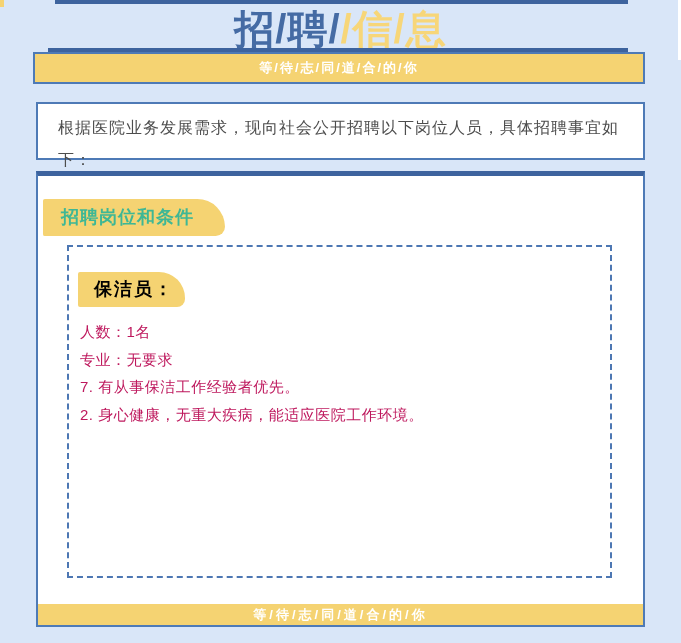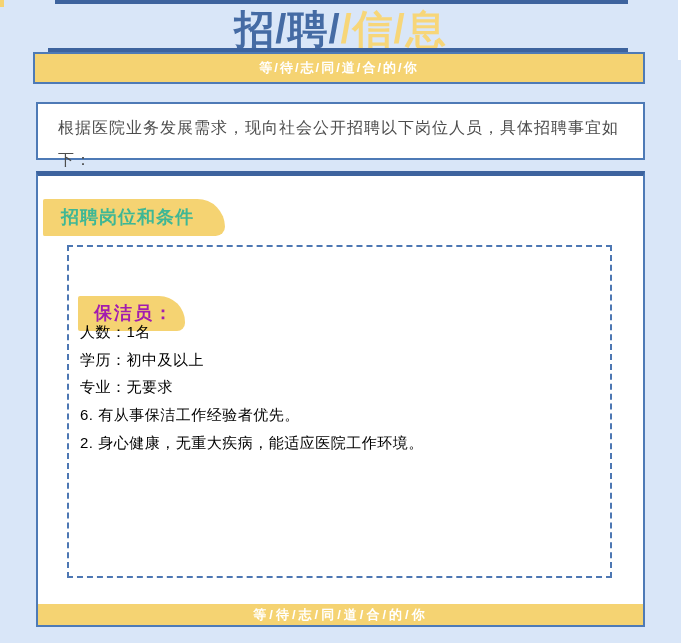--- a/index.html
+++ b/index.html
@@ -65,31 +65,30 @@
     white-space: nowrap;
   }
   .dashed-box {
     position: absolute; left: 29px; top: 69px; width: 545px; height: 333px;
     border: 2px dashed #4d77b3;
   }
   .job-badge {
     position: absolute; left: 9px; top: 25px; width: 107px; height: 35px;
     background: #f5d372;
     border-radius: 2px 26px 8px 2px;
-    color: #a21caf; font-size: 18px; font-weight: bold;
+    color: #000000; font-size: 18px; font-weight: bold;
     line-height: 35px; padding-left: 16px; letter-spacing: 2px;
     white-space: nowrap;
-    margin-top: 24px;
   }
   .details {
     position: absolute; left: 11px; top: 71px; right: 8px;
     list-style: none;
   }
   .details li {
-    color: #000000; font-size: 15px; line-height: 27.7px;
+    color: #be185d; font-size: 15px; line-height: 27.7px;
     letter-spacing: 0.5px; white-space: nowrap;
   }
   .footer-banner {
     position: absolute; left: 0; right: 0; bottom: 0; height: 21px;
     background: #f5d372;
     color: #ffffff; font-size: 13px; font-weight: bold;
     letter-spacing: 3px; text-align: center; line-height: 21px;
   }
 </style>
 </head>
@@ -118,23 +117,22 @@
     <div class="section-badge">
       <span>招聘岗位和条件</span>
     </div>
 
     <div class="dashed-box">
       <div class="job-badge">
         <span>保洁员：</span>
       </div>
       <ul class="details">
           <li class="detail-line">人数：1名</li>
-          <li class="detail-line">学历：初中及以上</li>
           <li class="detail-line">专业：无要求</li>
-          <li class="detail-line">6. 有从事保洁工作经验者优先。</li>
+          <li class="detail-line">7. 有从事保洁工作经验者优先。</li>
           <li class="detail-line">2. 身心健康，无重大疾病，能适应医院工作环境。</li>
         </ul>
     </div>
 
     <div class="footer-banner">
       <span>等/待/志/同/道/合/的/你</span>
     </div>
 
   </div>
 

